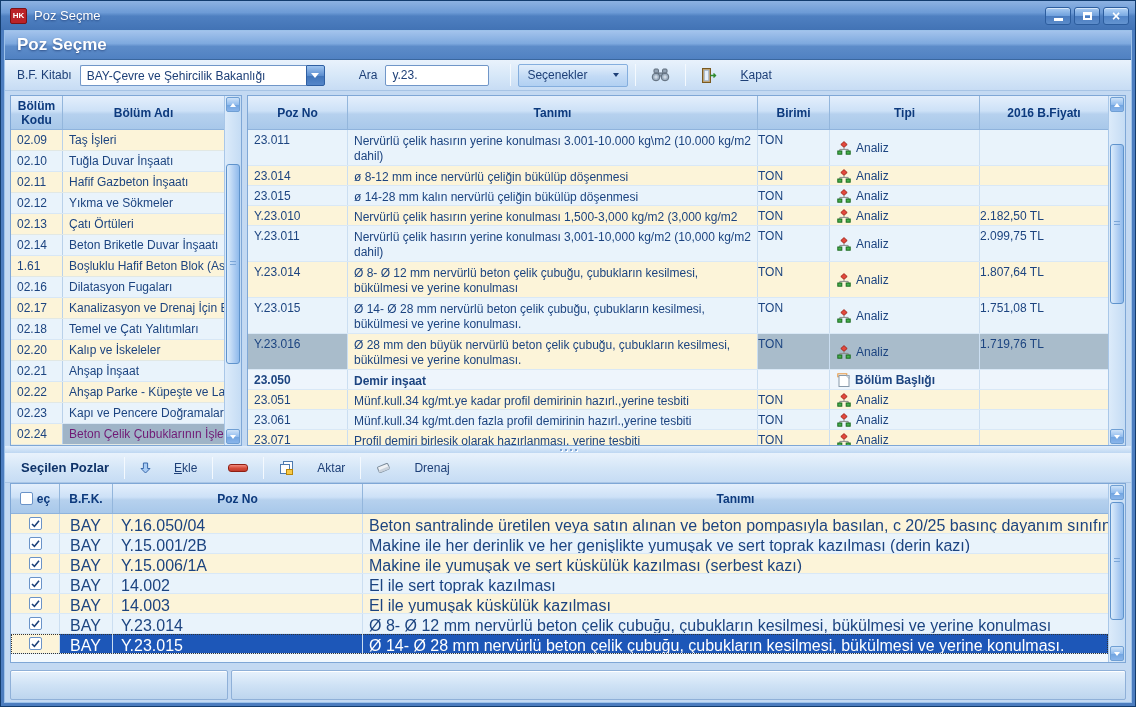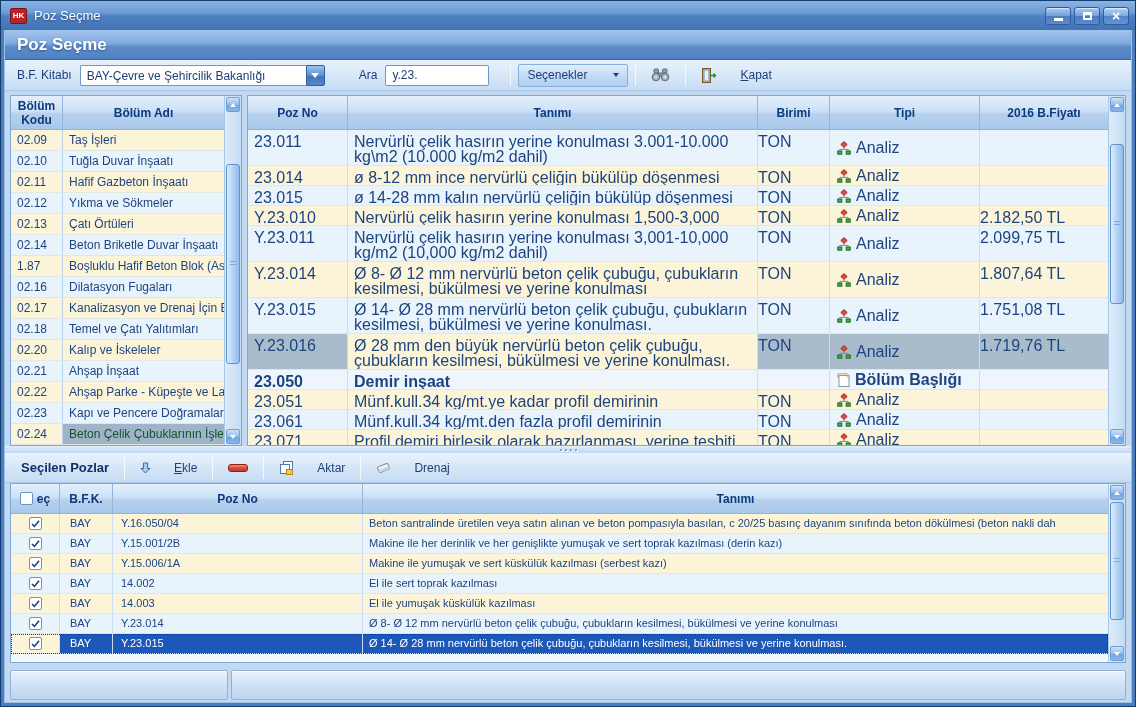--- a/index.html
+++ b/index.html
@@ -80,31 +80,31 @@
   
   .sections-head .h-code { width:52px; }
   .sections-head .h-name { width:162px; }
   .sections-body { position:absolute; top:34px; left:0; bottom:0; width:215px; overflow:hidden; }
   .srow { display:flex; height:21px; font-size:12px; color:#1c4480; }
   .s-code { width:52px; padding:3px 0 0 6px; border-right:1px solid #b9d1ea; }
   .s-name { flex:1; padding:3px 0 0 6px; white-space:nowrap; overflow:hidden; }
   .alt-a { background:#fcf4d9; }
   .alt-b { background:#e9f3fb; }
   .srow { border-bottom:1px solid rgba(200,220,240,.5); }
-  .srow.sel .s-name { background:#9fb4c7; color:#14532d; }
+  .srow.sel .s-name { background:#9fb4c7; color:#701a75; }
 
   
   .poz-head .h-no { width:100px; }
   .poz-head .h-desc { flex:1; }
   .poz-head .h-unit { width:72px; }
   .poz-head .h-type { width:150px; }
   .poz-head .h-price { width:128px; border-right:none; }
   .poz-head { padding-right:17px; }
   .poz-body { position:absolute; top:34px; left:0; right:17px; bottom:0; overflow:hidden; }
-  .prow { display:flex; font-size:16px; color:#1c4480; border-bottom:1px solid #d9e8f6; }
+  .prow { display:flex; font-size:12px; color:#1c4480; border-bottom:1px solid #d9e8f6; }
   .prow.h20 { height:20px; } .prow.h36 { height:36px; }
   .prow > div { border-right:1px solid #cbdef1; }
   .p-no { width:100px; padding:3px 0 0 6px; }
   .p-desc { flex:1; padding:4px 6px 0 6px; line-height:15px; overflow:hidden; }
   .p-unit { width:72px; padding-top:3px; text-align:left; }
   .p-type { width:150px; display:flex; align-items:center; gap:5px; padding-left:7px; }
   .p-price { width:128px; padding:3px 8px 0 0; border-right:none !important; }
   .prow.hdr { font-weight:bold; background:#eef5fc; }
   .prow.sel > div { background:#a9bccb; }
   .prow.sel > .p-desc { background:#fcf4d9; }
@@ -141,21 +141,21 @@
 
   .bottom-table { position:absolute; top:452px; left:5px; right:5px; height:180px;
     background:#f2f8fd; border:1px solid #7fa7d6; overflow:hidden; }
   .selhead { padding-right:17px; height:30px; }
   .selhead > div { border-right:1px solid #93b6dc; }
   .selhead .h-sel { width:49px; gap:4px; }
   .selhead .h-bfk { width:53px; }
   .selhead .h-no { width:250px; }
   .selhead .h-desc { flex:1; border-right:none; }
   .sel-body { position:absolute; top:30px; left:0; right:17px; bottom:0; overflow:hidden; }
-  .xrow { display:flex; height:20px; font-size:11px; color:#1c4480; border-bottom:1px solid #d9e8f6; }
+  .xrow { display:flex; height:20px; font-size:16px; color:#1c4480; border-bottom:1px solid #d9e8f6; }
   .xrow > div { border-right:1px solid #cbdef1; }
   .x-sel { width:49px; display:flex; align-items:center; justify-content:center; }
   .x-bfk { width:53px; padding:3px 0 0 10px; }
   .x-no { width:250px; padding:3px 0 0 8px; }
   .x-desc { flex:1; padding:3px 0 0 6px; white-space:nowrap; overflow:hidden; border-right:none !important; }
   .cb { width:13px; height:13px; background:#fff; border:1px solid #6a93c8; border-radius:2px;
     display:inline-flex; align-items:center; justify-content:center; }
   .xrow.sel { outline:1px dotted #333; outline-offset:-1px; }
   .xrow.sel > div { background:#1d57b8; color:#fff; }
   .xrow.sel > .x-sel { background:#fcf4d9; }
@@ -261,21 +261,21 @@
             </div>
             <div class="srow alt-a">
               <div class="s-code">02.13</div>
               <div class="s-name">Çatı Örtüleri</div>
             </div>
             <div class="srow alt-b">
               <div class="s-code">02.14</div>
               <div class="s-name">Beton Briketle Duvar İnşaatı</div>
             </div>
             <div class="srow alt-a">
-              <div class="s-code">1.87</div>
+              <div class="s-code">1.61</div>
               <div class="s-name">Boşluklu Hafif Beton Blok (As</div>
             </div>
             <div class="srow alt-b">
               <div class="s-code">02.16</div>
               <div class="s-name">Dilatasyon Fugaları</div>
             </div>
             <div class="srow alt-a">
               <div class="s-code">02.17</div>
               <div class="s-name">Kanalizasyon ve Drenaj İçin B</div>
             </div>

